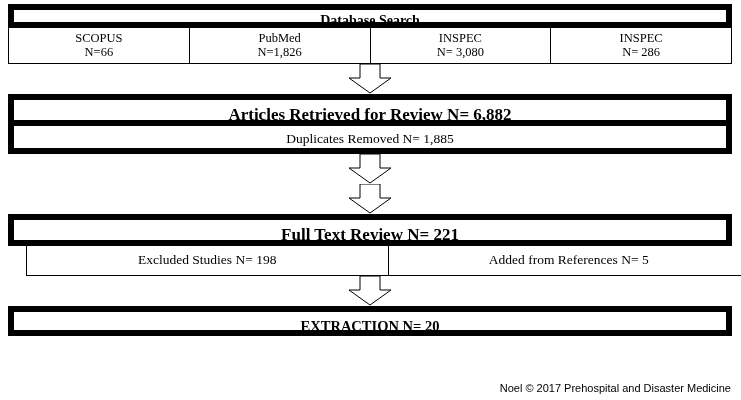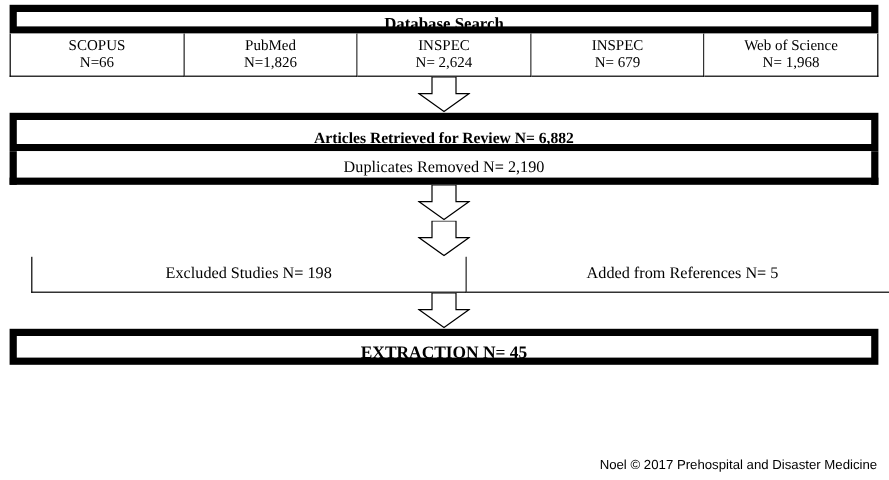--- a/index.html
+++ b/index.html
@@ -66,21 +66,21 @@
     top: 0;
   }
   .stage {
     margin-top: 0;
   }
   .stage-main {
     height: 32px;
     line-height: 30px;
     text-align: center;
     font-weight: bold;
-    font-size: 13px;
+    font-size: 17px;
   }
   .stage-sub {
     height: 28px;
     line-height: 26px;
     text-align: center;
     font-size: 13.5px;
     border-top: none;
   }
   .split-row {
     display: flex;
@@ -129,66 +129,63 @@
     <div class="source-cell">
       <span class="source-name">SCOPUS</span>
       <span class="source-n">N=66</span>
     </div>
     <div class="source-cell">
       <span class="source-name">PubMed</span>
       <span class="source-n">N=1,826</span>
     </div>
     <div class="source-cell">
       <span class="source-name">INSPEC</span>
-      <span class="source-n">N= 2,624</span>
+      <span class="source-n">N= 3,080</span>
     </div>
     <div class="source-cell">
       <span class="source-name">INSPEC</span>
-      <span class="source-n">N= 679</span>
-    </div>
-    <div class="source-cell">
-      <span class="source-name">Web of Science</span>
-      <span class="source-n">N= 1,968</span>
+      <span class="source-n">N= 286</span>
     </div>
   </div>
 
   <div class="arrow-wrap">
     <svg class="arrow" width="44" height="30" viewBox="0 0 44 30">
       <polygon points="12,0 32,0 32,14 43,14 22,29 1,14 12,14" fill="#ffffff" stroke="#000000" stroke-width="1"></polygon>
     </svg>
   </div>
 
   <div class="stage">
     <div class="box stage-main">Articles Retrieved for Review N= 6,882</div>
-    <div class="box stage-sub">Duplicates Removed N= 2,190</div>
+    <div class="box stage-sub">Duplicates Removed N= 1,885</div>
   </div>
 
   <div class="arrow-wrap">
     <svg class="arrow" width="44" height="30" viewBox="0 0 44 30">
       <polygon points="12,0 32,0 32,14 43,14 22,29 1,14 12,14" fill="#ffffff" stroke="#000000" stroke-width="1"></polygon>
     </svg>
   </div>
 
 
   <div class="arrow-wrap">
     <svg class="arrow" width="44" height="30" viewBox="0 0 44 30">
       <polygon points="12,0 32,0 32,14 43,14 22,29 1,14 12,14" fill="#ffffff" stroke="#000000" stroke-width="1"></polygon>
     </svg>
   </div>
 
   <div class="stage">
+    <div class="box stage-main">Full Text Review  N= 221</div>
     <div class="split-row">
       <div class="split-cell">Excluded Studies N= 198</div>
       <div class="split-cell">Added from References N= 5</div>
     </div>
   </div>
 
   <div class="arrow-wrap">
     <svg class="arrow" width="44" height="30" viewBox="0 0 44 30">
       <polygon points="12,0 32,0 32,14 43,14 22,29 1,14 12,14" fill="#ffffff" stroke="#000000" stroke-width="1"></polygon>
     </svg>
   </div>
 
-  <div class="box final-box">EXTRACTION N= 45</div>
+  <div class="box final-box">EXTRACTION N= 20</div>
 
 </div>
 
 <div class="credit">Noel © 2017 Prehospital and Disaster Medicine</div>
 
 </body></html>

